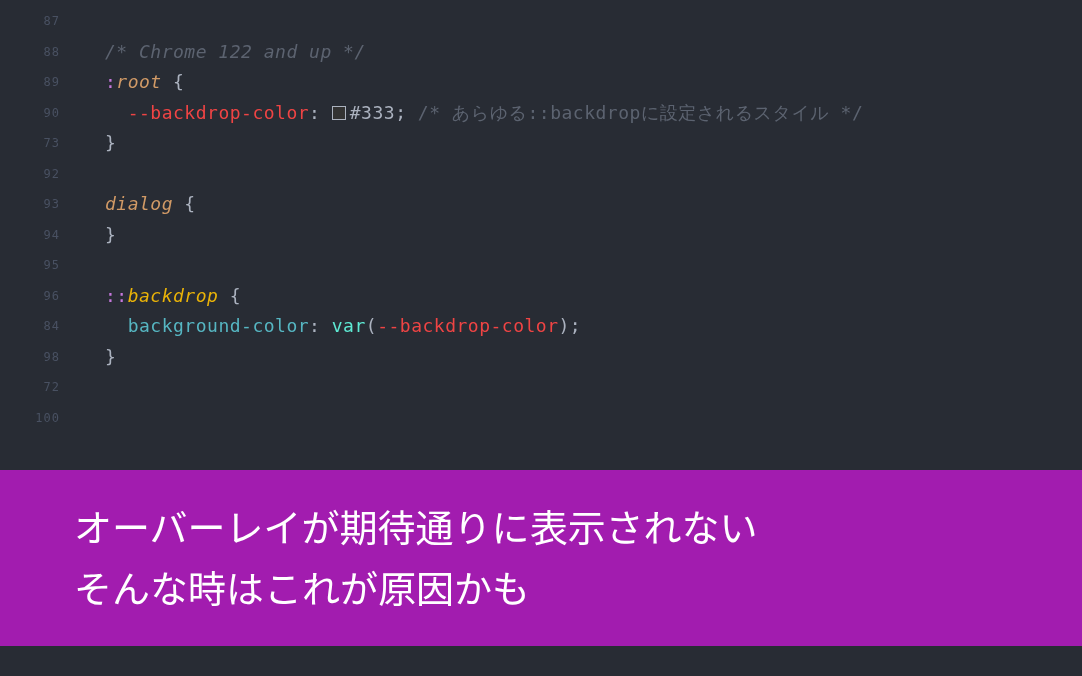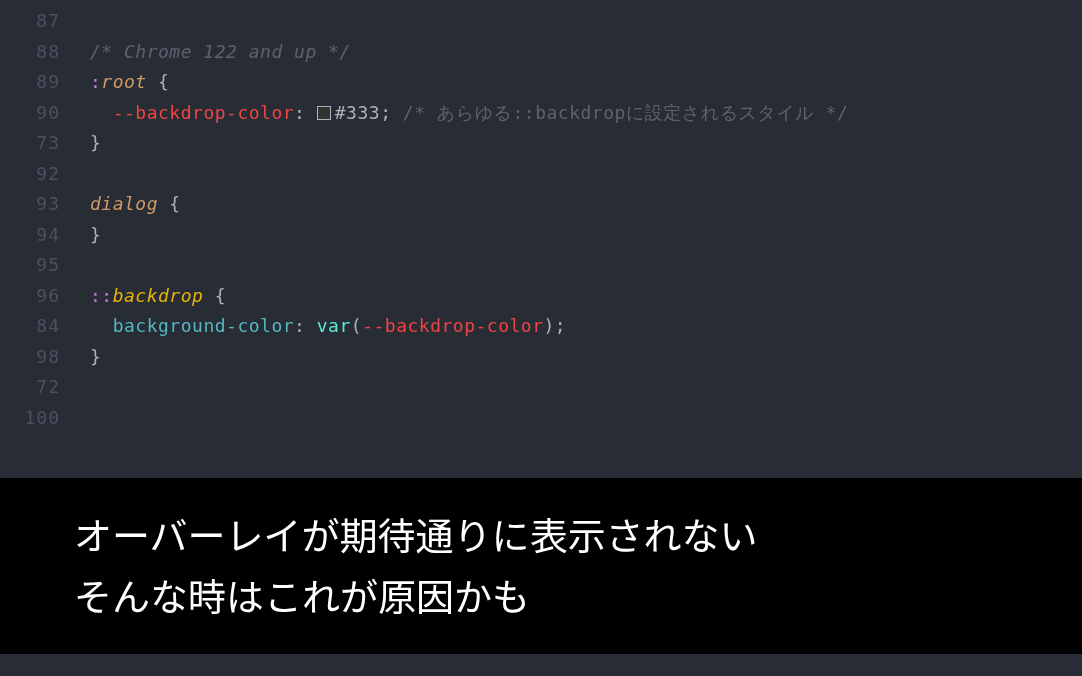--- a/index.html
+++ b/index.html
@@ -24,32 +24,33 @@
     text-align: right;
     color: #495162;
     padding-top: 4px;
     user-select: none;
   }
   .gutter div {
     height: 30.5px;
     line-height: 30.5px;
     padding-right: 6px;
     letter-spacing: 1px;
-    font-size: 18px;
+    font-size: 12px;
   }
   .code {
     flex: 1;
     padding-left: 24px;
     padding-top: 4px;
   }
   .line {
     height: 30.5px;
     line-height: 30.5px;
     white-space: pre;
     letter-spacing: 0.5px;
+    margin-left: 15px;
   } 
 
   
   .c-comment     { color: #5c6370; }
   .c-comment-i   { color: #5c6370; font-style: italic; }
   .c-selector    { color: #d19a66; font-style: italic; }
   .c-selector-p  { color: #c678dd; }      
   .c-selector-ps { color: #eab308; font-style: italic; } 
   .c-brace       { color: #abb2bf; }
   .c-prop        { color: #ef4444; }
@@ -64,22 +65,22 @@
     height: 14px;
     border: 1px solid #abb2bf;
     vertical-align: -1px;
     margin-right: 4px;
   }
 
   .banner {
     position: absolute;
     left: 0;
     right: 0;
-    bottom: 22px;
-    background: #000000;
+    bottom: 30px;
+    background: #a21caf;
     padding: 26px 0 28px 74px;
   }
   .banner p {
     color: #ffffff;
     font-family: -apple-system, "Hiragino Sans", "Hiragino Kaku Gothic ProN", "Noto Sans JP", "Yu Gothic", sans-serif;
     font-size: 38px;
     line-height: 1.6;
     font-weight: 400;
   }
 

